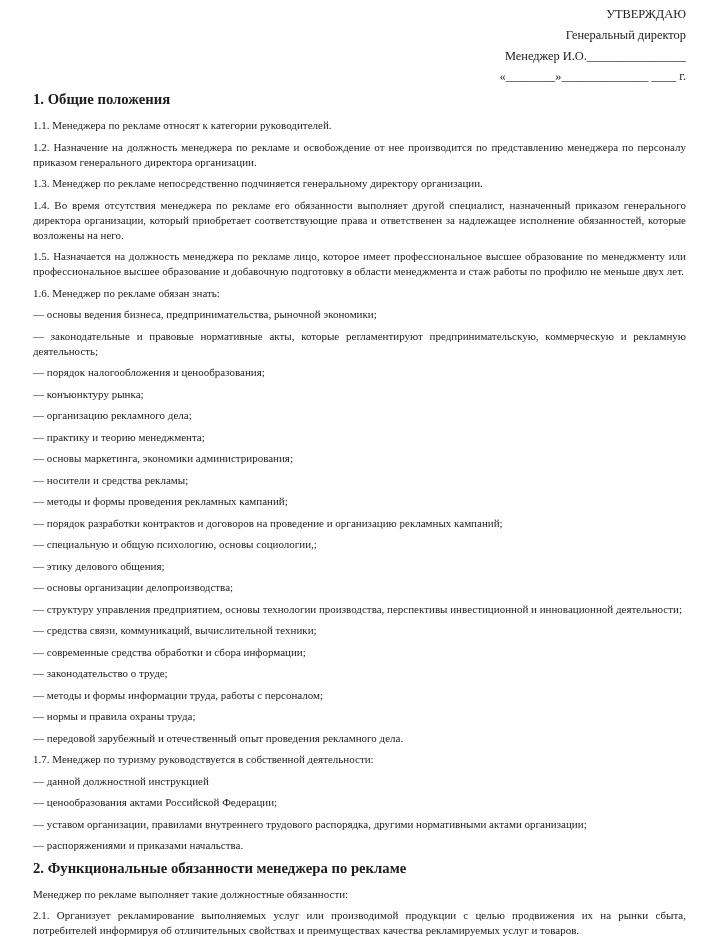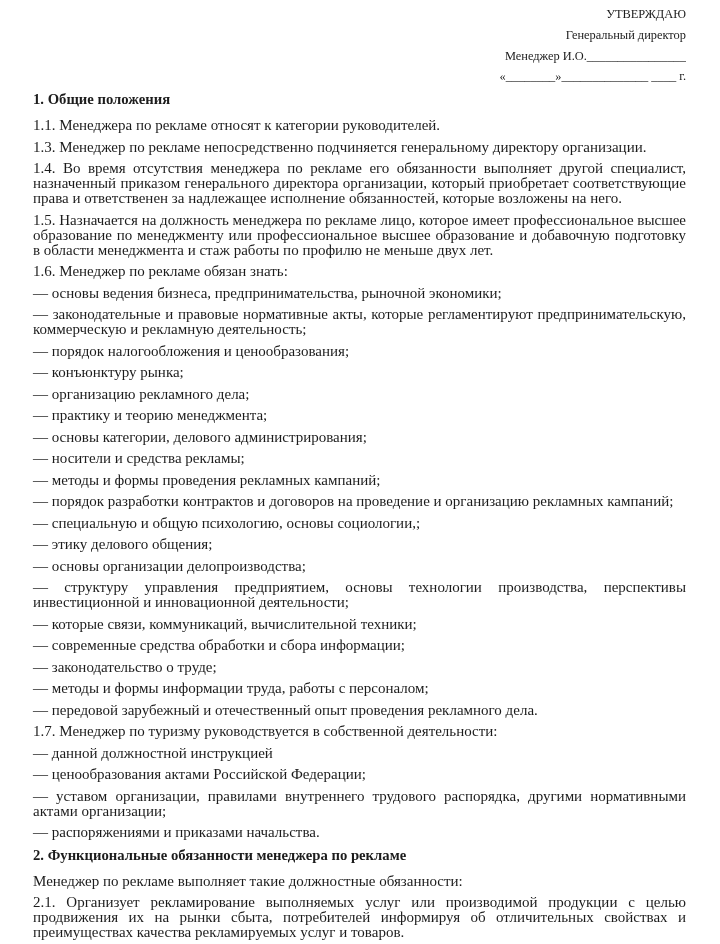--- a/index.html
+++ b/index.html
@@ -31,61 +31,63 @@
     white-space: pre;
   }
   .doc-heading {
     font-size: 14.7px;
     font-weight: bold;
     text-align: left;
     margin: 4px 0 10px 0;
     line-height: 17px;
   }
   .para {
-    font-size: 15px;
+    font-size: 11px;
     line-height: 15px;
     margin: 0 0 6.5px 0;
     text-align: justify;
   }
 </style>
 </head>
 <body>
 
 <div class="page">
   <div class="approval">
     <div>УТВЕРЖДАЮ</div>
     <div>Генеральный директор</div>
     <div>Менеджер И.О.________________</div>
     <div>«________»______________ ____ г.</div>
   </div>
   <div id="doc-body">
       <div class="doc-heading">1. Общие положения</div>
       <div class="para">1.1. Менеджера по рекламе относят к категории руководителей.</div>
+      <div class="para">1.2. Назначение на должность менеджера по рекламе и освобождение от нее производится по представлению менеджера по персоналу приказом генерального директора организации.</div>
       <div class="para">1.3. Менеджер по рекламе непосредственно подчиняется генеральному директору организации.</div>
       <div class="para">1.4. Во время отсутствия менеджера по рекламе его обязанности выполняет другой специалист, назначенный приказом генерального директора организации, который приобретает соответствующие права и ответственен за надлежащее исполнение обязанностей, которые возложены на него.</div>
       <div class="para">1.5. Назначается на должность менеджера по рекламе лицо, которое имеет профессиональное высшее образование по менеджменту или профессиональное высшее образование и добавочную подготовку в области менеджмента и стаж работы по профилю не меньше двух лет.</div>
       <div class="para">1.6. Менеджер по рекламе обязан знать:</div>
       <div class="para">— основы ведения бизнеса, предпринимательства, рыночной экономики;</div>
       <div class="para">— законодательные и правовые нормативные акты, которые регламентируют предпринимательскую, коммерческую и рекламную деятельность;</div>
       <div class="para">— порядок налогообложения и ценообразования;</div>
       <div class="para">— конъюнктуру рынка;</div>
       <div class="para">— организацию рекламного дела;</div>
       <div class="para">— практику и теорию менеджмента;</div>
-      <div class="para">— основы категории, делового администрирования;</div>
+      <div class="para">— основы маркетинга, экономики администрирования;</div>
       <div class="para">— носители и средства рекламы;</div>
       <div class="para">— методы и формы проведения рекламных кампаний;</div>
       <div class="para">— порядок разработки контрактов и договоров на проведение и организацию рекламных кампаний;</div>
       <div class="para">— специальную и общую психологию, основы социологии,;</div>
       <div class="para">— этику делового общения;</div>
       <div class="para">— основы организации делопроизводства;</div>
       <div class="para">— структуру управления предприятием, основы технологии производства, перспективы инвестиционной и инновационной деятельности;</div>
-      <div class="para">— которые связи, коммуникаций, вычислительной техники;</div>
+      <div class="para">— средства связи, коммуникаций, вычислительной техники;</div>
       <div class="para">— современные средства обработки и сбора информации;</div>
       <div class="para">— законодательство о труде;</div>
       <div class="para">— методы и формы информации труда, работы с персоналом;</div>
+      <div class="para">— нормы и правила охраны труда;</div>
       <div class="para">— передовой зарубежный и отечественный опыт проведения рекламного дела.</div>
       <div class="para">1.7. Менеджер по туризму руководствуется в собственной деятельности:</div>
       <div class="para">— данной должностной инструкцией</div>
       <div class="para">— ценообразования актами Российской Федерации;</div>
       <div class="para">— уставом организации, правилами внутреннего трудового распорядка, другими нормативными актами организации;</div>
       <div class="para">— распоряжениями и приказами начальства.</div>
       <div class="doc-heading">2. Функциональные обязанности менеджера по рекламе</div>
       <div class="para">Менеджер по рекламе выполняет такие должностные обязанности:</div>
       <div class="para">2.1. Организует рекламирование выполняемых услуг или производимой продукции с целью продвижения их на рынки сбыта, потребителей информируя об отличительных свойствах и преимуществах качества рекламируемых услуг и товаров.</div>
     </div>

